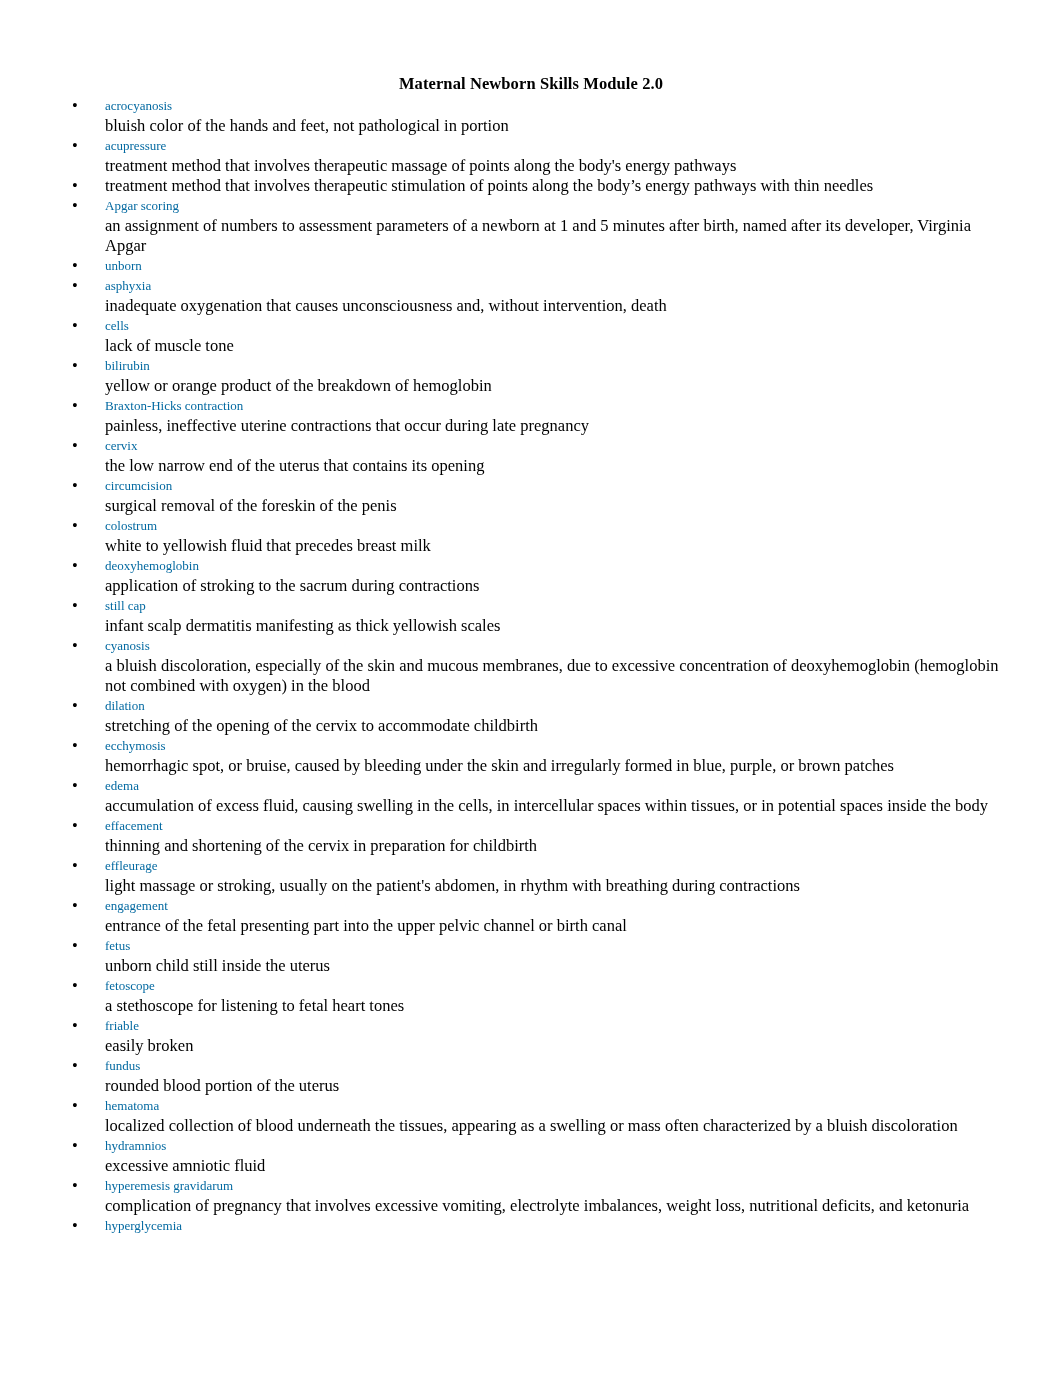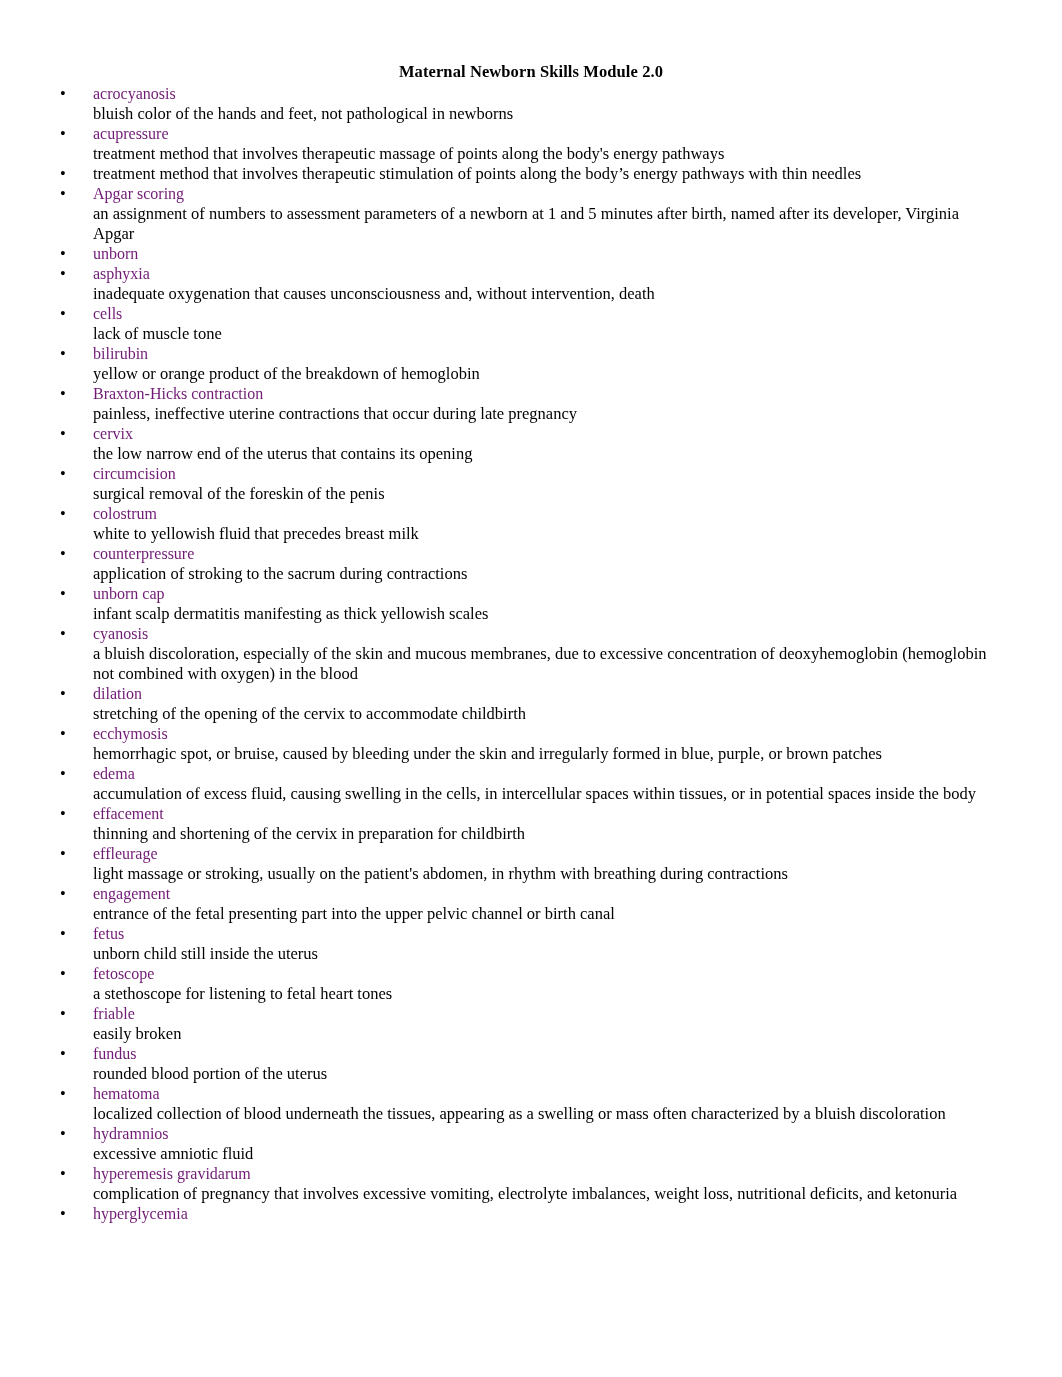--- a/index.html
+++ b/index.html
@@ -12,21 +12,21 @@
     height: 1377px;
     font-family: "Liberation Serif", "DejaVu Serif", serif;
     color: #000000;
     overflow: hidden;
   }
   .page {
     position: relative;
     width: 1062px;
     height: 1377px;
     box-sizing: border-box;
-    padding: 0;
+    padding: 12px;
     border-radius: 30px;
   }
   .doc-title {
     font-size: 16.5px;
     font-weight: bold;
     text-align: center;
     margin: 0;
     padding-top: 62px;
     line-height: 20px;
     letter-spacing: 0.1px;
@@ -46,22 +46,22 @@
     position: absolute;
     left: 60px;
     top: 0;
     width: 10px;
     font-size: 16.5px;
     line-height: 20px;
     color: #000000;
   }
   .term {
     display: block;
-    color: #701a75;
-    font-size: 16px;
+    color: #0369a1;
+    font-size: 13px;
     line-height: 20px;
     white-space: pre-wrap;
   }
   .definition {
     display: block;
     color: #000000;
     font-size: 16.5px;
     line-height: 20px;
     max-width: 900px;
     white-space: pre-wrap;
@@ -71,21 +71,21 @@
 <body>
 
 <div class="page">
 
   <h1 class="doc-title">Maternal Newborn Skills Module 2.0</h1>
 
   <ul class="glossary">
       <li class="entry">
         <span class="bullet">•</span>
         <span class="term">acrocyanosis</span>
-        <span class="definition">bluish color of the hands and feet, not pathological in newborns</span>
+        <span class="definition">bluish color of the hands and feet, not pathological in portion</span>
       </li>
       <li class="entry">
         <span class="bullet">•</span>
         <span class="term">acupressure</span>
         <span class="definition">treatment method that involves therapeutic massage of points along the body's energy pathways</span>
       </li>
       <li class="entry">
         <span class="bullet">•</span>
         <span class="definition">treatment method that involves therapeutic stimulation of points along the body’s energy pathways with thin needles</span>
       </li>
@@ -128,26 +128,26 @@
         <span class="term">circumcision</span>
         <span class="definition">surgical removal of the foreskin of the penis</span>
       </li>
       <li class="entry">
         <span class="bullet">•</span>
         <span class="term">colostrum</span>
         <span class="definition">white to yellowish fluid that precedes breast milk</span>
       </li>
       <li class="entry">
         <span class="bullet">•</span>
-        <span class="term">counterpressure</span>
+        <span class="term">deoxyhemoglobin</span>
         <span class="definition">application of stroking to the sacrum during contractions</span>
       </li>
       <li class="entry">
         <span class="bullet">•</span>
-        <span class="term">unborn cap</span>
+        <span class="term">still cap</span>
         <span class="definition">infant scalp dermatitis manifesting as thick yellowish scales</span>
       </li>
       <li class="entry">
         <span class="bullet">•</span>
         <span class="term">cyanosis</span>
         <span class="definition">a bluish discoloration, especially of the skin and mucous membranes, due to excessive concentration of deoxyhemoglobin (hemoglobin not combined with oxygen) in the blood</span>
       </li>
       <li class="entry">
         <span class="bullet">•</span>
         <span class="term">dilation</span>

